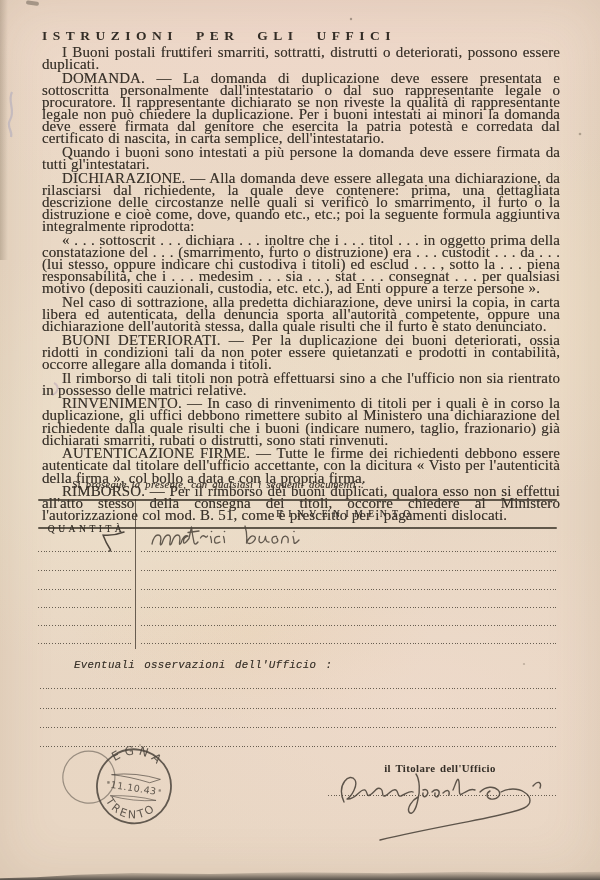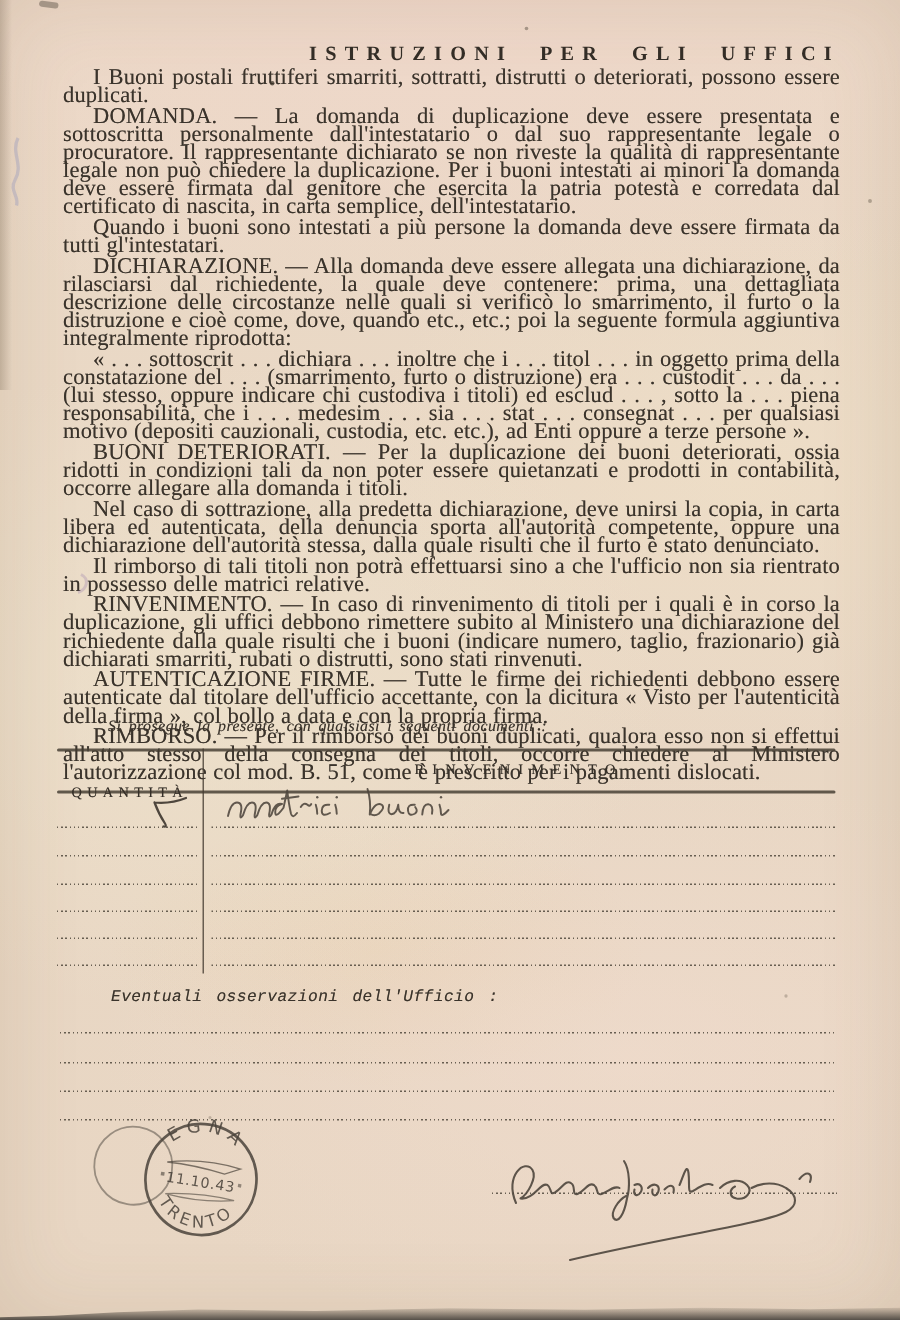--- a/index.html
+++ b/index.html
@@ -12,21 +12,21 @@
       radial-gradient(72% 36% at 24% 52%, rgba(239,230,206,.55), transparent 70%),
       radial-gradient(85% 32% at 70% 80%, rgba(243,221,209,.45), transparent 70%),
       radial-gradient(46% 16% at 42% 72%, rgba(226,189,128,.16), transparent 65%),
       linear-gradient(#ead9c6,#e8d6c3);
     box-shadow: inset 0 0 55px rgba(122,92,60,.14);
     font-family:"Liberation Serif", serif;
     color:#3a332b;
   }
   .content{position:absolute;left:42px;right:40px;top:28px;}
   .title{
-    margin:0 0 2px 0;text-align:right;
+    margin:0 0 2px 0;text-align:left;
     font-size:13.5px;font-weight:bold;letter-spacing:5.5px;word-spacing:9px;
     color:#332d26;
   }
   .title-dot{position:absolute;left:138px;top:26px;width:3px;height:3px;border-radius:50%;
     background:rgba(60,52,42,.75);}
   .bodytext{font-size:15px;line-height:12.1px;text-align:justify;
     letter-spacing:.1px;word-spacing:.4px;
     text-shadow:0 0 .4px rgba(58,51,43,.55);}
   .bodytext p{margin:0 0 1.6px 0;text-indent:20px;}
   .attach-intro{
@@ -77,22 +77,22 @@
 
   <div class="content">
     <h1 class="title">ISTRUZIONI PER GLI UFFICI</h1>
     <div class="title-dot"></div>
     <div class="bodytext">
       <p>I Buoni postali fruttiferi smarriti, sottratti, distrutti o deteriorati, possono essere duplicati.</p>
       <p>DOMANDA. — La domanda di duplicazione deve essere presentata e sottoscritta personalmente dall'intestatario o dal suo rappresentante legale o procuratore. Il rappresentante dichiarato se non riveste la qualità di rappresentante legale non può chiedere la duplicazione. Per i buoni intestati ai minori la domanda deve essere firmata dal genitore che esercita la patria potestà e corredata dal certificato di nascita, in carta semplice, dell'intestatario.</p>
       <p>Quando i buoni sono intestati a più persone la domanda deve essere firmata da tutti gl'intestatari.</p>
       <p>DICHIARAZIONE. — Alla domanda deve essere allegata una dichiarazione, da rilasciarsi dal richiedente, la quale deve contenere: prima, una dettagliata descrizione delle circostanze nelle quali si verificò lo smarrimento, il furto o la distruzione e cioè come, dove, quando etc., etc.; poi la seguente formula aggiuntiva integralmente riprodotta:</p>
       <p>« . . . sottoscrit . . . dichiara . . . inoltre che i . . . titol . . . in oggetto prima della constatazione del . . . (smarrimento, furto o distruzione) era . . . custodit . . . da . . . (lui stesso, oppure indicare chi custodiva i titoli) ed esclud . . . , sotto la . . . piena responsabilità, che i . . . medesim . . . sia . . . stat . . . consegnat . . . per qualsiasi motivo (depositi cauzionali, custodia, etc. etc.), ad Enti oppure a terze persone ».</p>
+      <p>Nel caso di sottrazione, alla predetta dichiarazione, deve unirsi la copia, in carta libera ed autenticata, della denuncia sporta all'autorità competente, oppure una dichiarazione dell'autorità stessa, dalla quale risulti che il furto è stato denunciato.</p>
       <p>BUONI DETERIORATI. — Per la duplicazione dei buoni deteriorati, ossia ridotti in condizioni tali da non poter essere quietanzati e prodotti in contabilità, occorre allegare alla domanda i titoli.</p>
-      <p>Nel caso di sottrazione, alla predetta dichiarazione, deve unirsi la copia, in carta libera ed autenticata, della denuncia sporta all'autorità competente, oppure una dichiarazione dell'autorità stessa, dalla quale risulti che il furto è stato denunciato.</p>
       <p>Il rimborso di tali titoli non potrà effettuarsi sino a che l'ufficio non sia rientrato in possesso delle matrici relative.</p>
       <p>RINVENIMENTO. — In caso di rinvenimento di titoli per i quali è in corso la duplicazione, gli uffici debbono rimettere subito al Ministero una dichiarazione del richiedente dalla quale risulti che i buoni (indicare numero, taglio, frazionario) già dichiarati smarriti, rubati o distrutti, sono stati rinvenuti.</p>
       <p>AUTENTICAZIONE FIRME. — Tutte le firme dei richiedenti debbono essere autenticate dal titolare dell'ufficio accettante, con la dicitura « Visto per l'autenticità della firma », col bollo a data e con la propria firma.</p>
       <p>RIMBORSO. — Per il rimborso dei buoni duplicati, qualora esso non si effettui all'atto stesso della consegna dei titoli, occorre chiedere al Ministero l'autorizzazione col mod. B. 51, come è prescritto per i pagamenti dislocati.</p>
     </div>
   </div>
 
   <div class="attach-intro">Si prosegue la presente, con qualsiasi i seguenti documenti :</div>
 
   <div class="doc-table">
@@ -153,20 +153,21 @@
       <rect x="55" y="47" width="2.4" height="2.4" fill="#4a433b" opacity="0.6"></rect>
       <text class="stamp-txt" x="82" y="53" font-size="9.5" letter-spacing="0.5" text-anchor="middle" opacity="0.88">11.10.43</text>
       <rect x="107" y="47" width="2.2" height="2.2" fill="#4a433b" opacity="0.55"></rect>
       <path class="stamp-ink" d="M60 61 Q84 56.5 106 58.5 Q84 63.5 60 61 Z" stroke-width="0.9" opacity="0.6"></path>
       <text class="stamp-txt" font-size="11" letter-spacing="2.5" opacity="0.85">
         <textPath href="#arcBot" startOffset="50%" text-anchor="middle">TRENTO</textPath>
       </text>
     </g>
   </svg>
 
+  <div class="titolare">il Titolare dell'Ufficio</div>
   <div class="dotline sigline"></div>
 
   <svg class="abs" style="left:328px;top:766px;" width="240" height="85" viewBox="0 0 240 85" role="img">
     <g class="hw" stroke="#4b4339" stroke-width="1.4" opacity="0.9">
       <path d="M16 36 C8 18 22 6 27 14 C30 19 24 30 19 33 C28 34 32 22 37 24 C40 26 38 31 42 29 C47 26 49 20 53 23 C56 25 53 31 57 30 C62 28 64 22 68 24 C71 26 69 31 73 30 C78 28 82 24 85 26"></path>
       <path d="M88 8 C92 14 92 26 90 33 C88 44 84 50 81 46 C79 42 84 34 90 31"></path>
       <path d="M95 24 C99 22 101 26 99 29 C97 32 94 31 95 27 M104 26 C108 22 112 24 111 28 C110 32 106 32 107 27 M115 27 C119 23 122 24 121 29"></path>
       <path d="M125 24 C127 20 130 8 131 16 C132 24 130 30 134 28 C139 25 143 22 147 24"></path>
       <path d="M152 26 C158 20 166 20 170 24 C174 28 170 34 163 33 C158 32 158 27 162 25"></path>
       <path d="M173 26 C180 22 190 22 196 26 C204 31 204 38 196 42 C180 50 120 58 52 74"></path>

